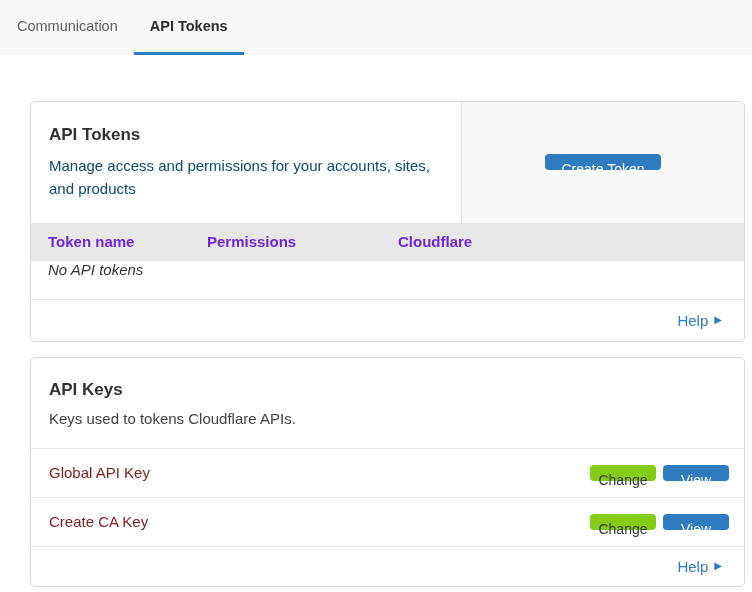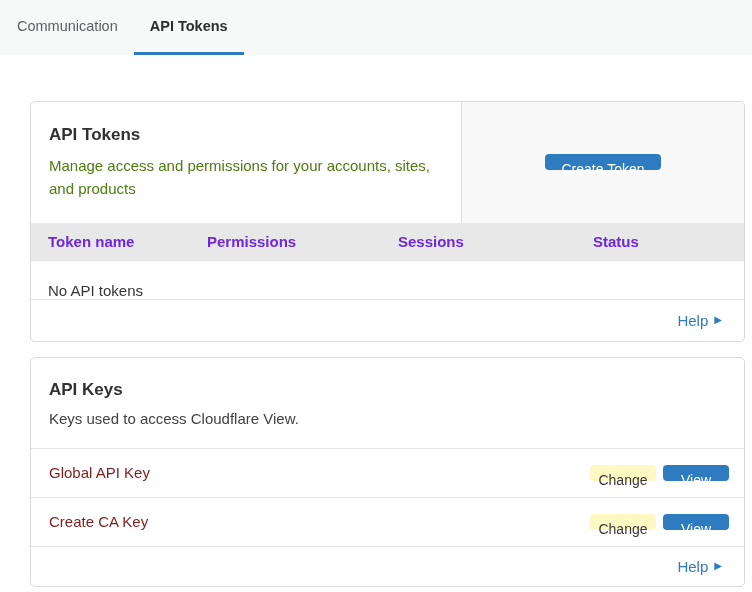--- a/index.html
+++ b/index.html
@@ -33,48 +33,49 @@
     background: #fff; overflow: hidden;
   }
   .card-tokens { margin-top: 46px; }
   .card-keys { margin-top: 15px; }
 
   
   .card-head { display: flex; align-items: stretch; }
   .head-left { width: 430px; flex: 0 0 430px; padding: 23px 18px 22px 18px; }
   .head-left h2 { font-size: 17px; font-weight: 700; color: #313131; }
   .head-left p {
-    margin-top: 9px; font-size: 15px; color: #4d7c0f; line-height: 1.55;
+    margin-top: 9px; font-size: 15px; color: #0c4a6e; line-height: 1.55;
     max-width: 395px;
   }
   .head-right {
     flex: 1 1 auto; background: #f8f8f8; border-left: 1px solid #dddddd;
     display: flex; align-items: center; justify-content: center;
   }
 
   
   .btn {
     font-family: "Liberation Sans", "DejaVu Sans", sans-serif;
     font-size: 14px; border: none; border-radius: 4px; cursor: pointer;
     height: 16px; padding: 0 16px; line-height: 31px;
   }
   .btn-primary { background: #2f7bbf; color: #ffffff; }
-  .btn-secondary { background: #fef9c3; color: #383838; }
+  .btn-secondary { background: #84cc16; color: #383838; }
 
   
   .table-header {
     background: #e8e8e8; height: 38px;
     display: grid; grid-template-columns: 159px 191px 195px 1fr;
     align-items: center; padding: 0 17px;
     font-size: 15px; font-weight: 700; color: #6d28d9;
   }
   .table-empty-row {
-    height: 39px; display: flex; align-items: flex-end;
+    height: 39px; display: flex; align-items: flex-start;
     padding: 0 17px; font-size: 15px; color: #363636;
     border-bottom: 1px solid #e5e5e5;
+    font-style: italic;
   }
 
   
   .card-footer {
     display: flex; justify-content: flex-end; align-items: center;
     padding: 0 22px 0 0;
   }
   .card-footer.tall { height: 41px; }
   .help-link {
     color: #2f7bbf; font-size: 15px; text-decoration: none; cursor: pointer;
@@ -111,40 +112,39 @@
         <p>Manage access and permissions for your accounts, sites, and products</p>
       </div>
       <div class="head-right">
         <button class="btn btn-primary">Create Token</button>
       </div>
     </div>
 
     <div class="table-header">
       <div>Token name</div>
       <div>Permissions</div>
-      <div>Sessions</div>
-      <div>Status</div>
+      <div>Cloudflare</div>
     </div>
 
     <div class="table-empty-row">
       <span>No API tokens</span>
     </div>
 
     <div class="card-footer tall">
       <a class="help-link">
         <span>Help</span>
         <span class="arrow">▶</span>
       </a>
     </div>
   </section>
 
   <section class="card card-keys">
     <div class="card-head2">
       <h2>API Keys</h2>
-      <p>Keys used to access Cloudflare View.</p>
+      <p>Keys used to tokens Cloudflare APIs.</p>
     </div>
 
     <div class="key-row">
       <span class="key-label">Global API Key</span>
       <div class="key-actions">
         <button class="btn btn-secondary">Change</button>
         <button class="btn btn-primary">View</button>
       </div>
     </div>
 

